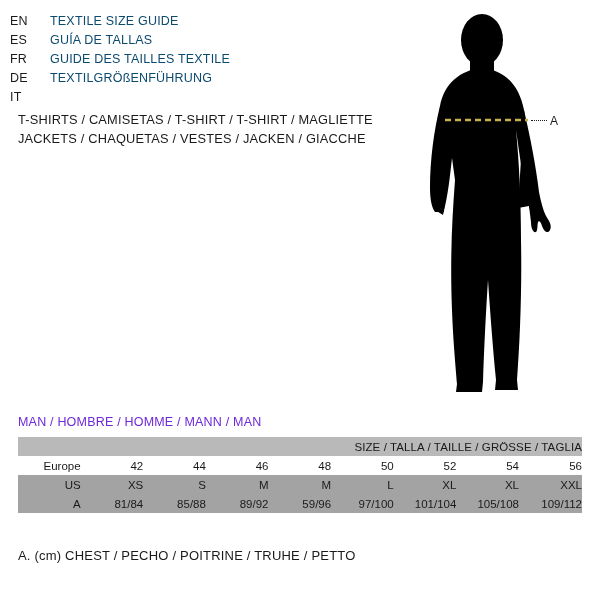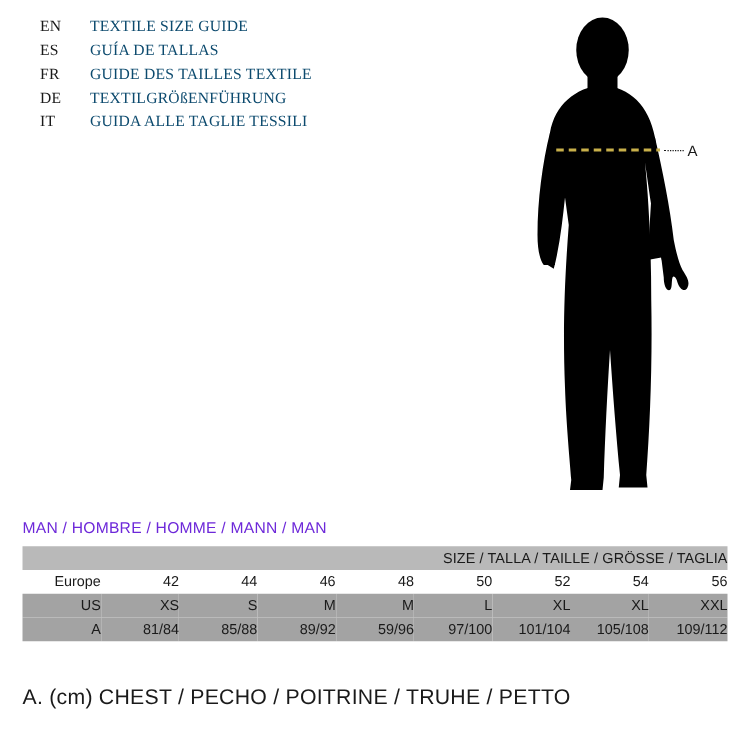--- a/index.html
+++ b/index.html
@@ -20,24 +20,23 @@
     position: relative;
     width: 600px;
     height: 600px;
     box-sizing: border-box;
     padding: 16px 16px 0 16px;
   }
 
   
   .lang-list {
     position: absolute;
-    left: 32px;
+    left: 10px;
     top: 14px;
     width: 380px;
-    font-family: Liberation Serif, serif;
   }
   .lang-row {
     display: flex;
     align-items: baseline;
     height: 19px;
     font-size: 12.5px;
     letter-spacing: .2px;
   }
   .lang-code {
     width: 40px;
@@ -124,21 +123,21 @@
   .row-plain td { background: #ffffff; }
   .col-label { width: 84px; padding-left: 2px !important; }
   .cell { width: 67px; }
   .cell, .col-label { box-sizing: border-box; }
   td.cell { padding-left: 2px !important; }
 
   .footnote {
     position: absolute;
     left: 18px;
     top: 548px;
-    font-size: 17px;
+    font-size: 13px;
     letter-spacing: .2px;
     color: #1a1a1a;
   }
 </style>
 </head>
 <body>
 
 <div class="page">
 
   <div class="lang-list">
@@ -153,24 +152,27 @@
     <div class="lang-row">
       <span class="lang-code">FR</span>
       <span class="lang-text">GUIDE DES TAILLES TEXTILE</span>
     </div>
     <div class="lang-row">
       <span class="lang-code">DE</span>
       <span class="lang-text">TEXTILGRÖßENFÜHRUNG</span>
     </div>
     <div class="lang-row">
       <span class="lang-code">IT</span>
-      <span class="lang-text">GUIDA ALLE TAGLIE TESSILI</span>
-    </div>
-  </div>
-
+    </div>
+  </div>
+
+  <div class="cat-lines">
+    <div class="cat-line">T-SHIRTS / CAMISETAS / T-SHIRT / T-SHIRT / MAGLIETTE</div>
+    <div class="cat-line">JACKETS / CHAQUETAS / VESTES / JACKEN / GIACCHE</div>
+  </div>
 
   <div class="figure-wrap">
     <svg width="200" height="400" viewBox="0 0 200 400">
 
       <ellipse cx="82" cy="30" rx="21" ry="26" fill="#000000"></ellipse>
 
       <rect x="70" y="50" width="24" height="14" fill="#000000"></rect>
 
       <path d="M82 58
                C 60 60, 44 74, 40 96

